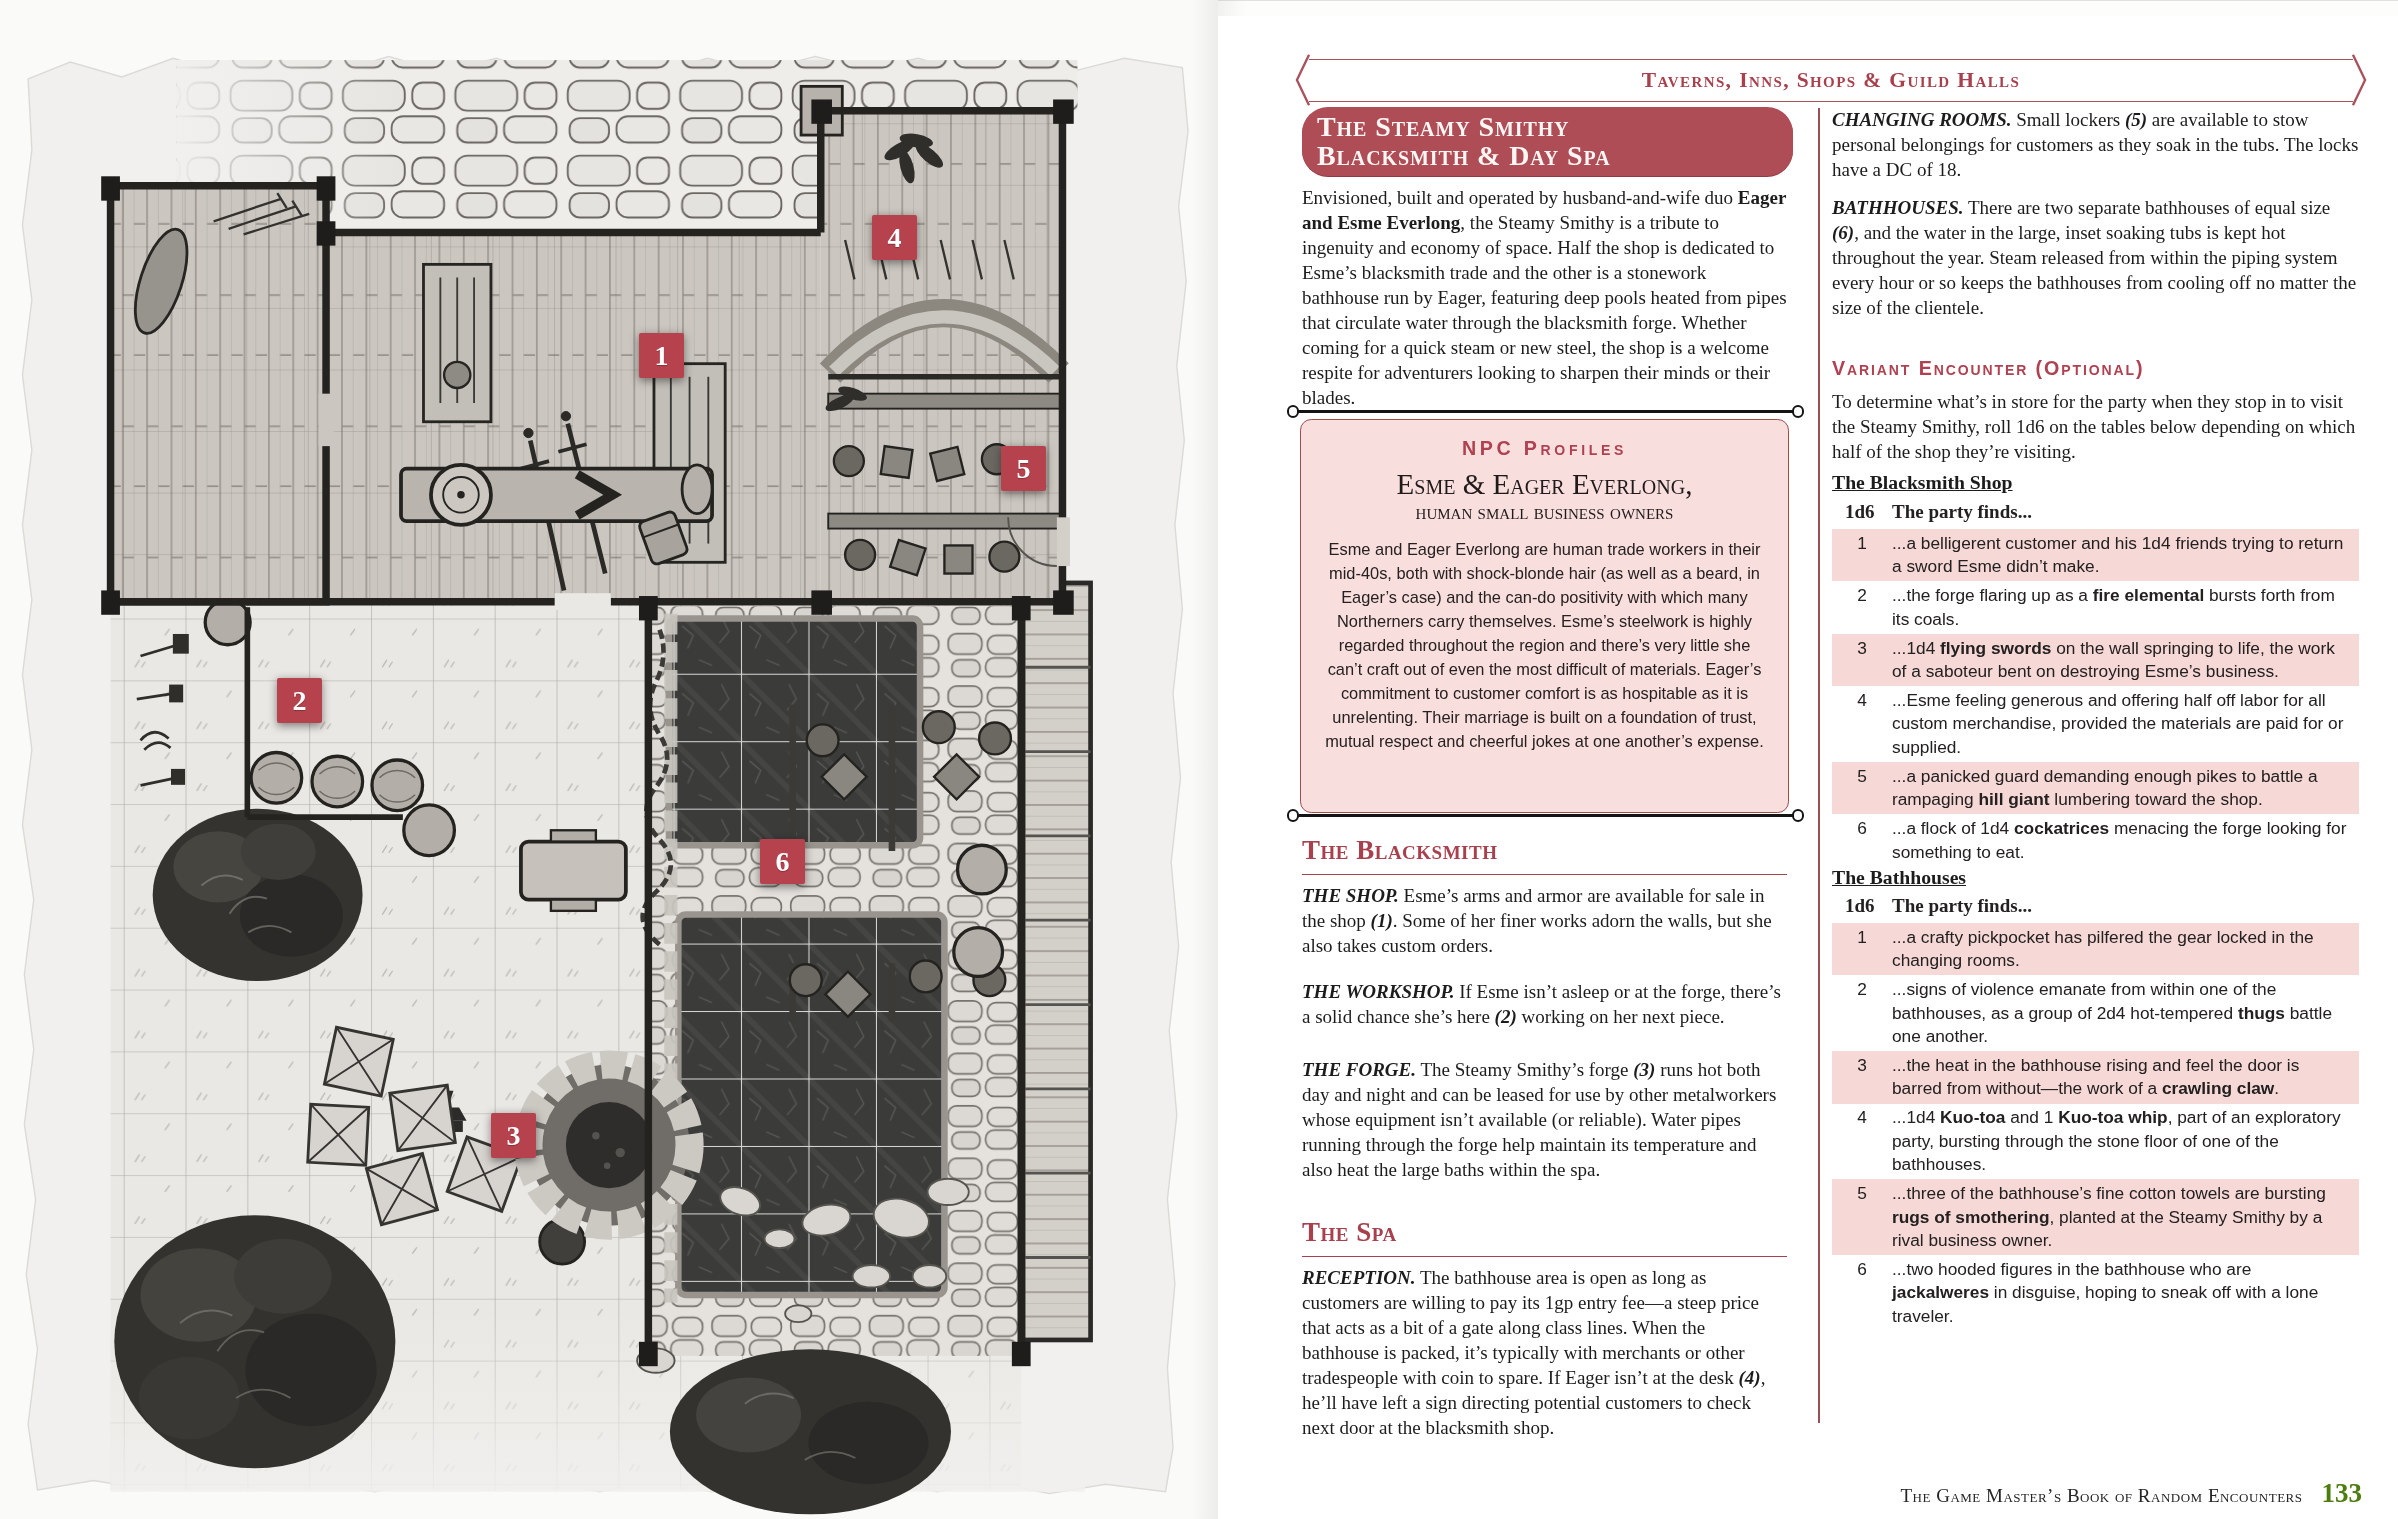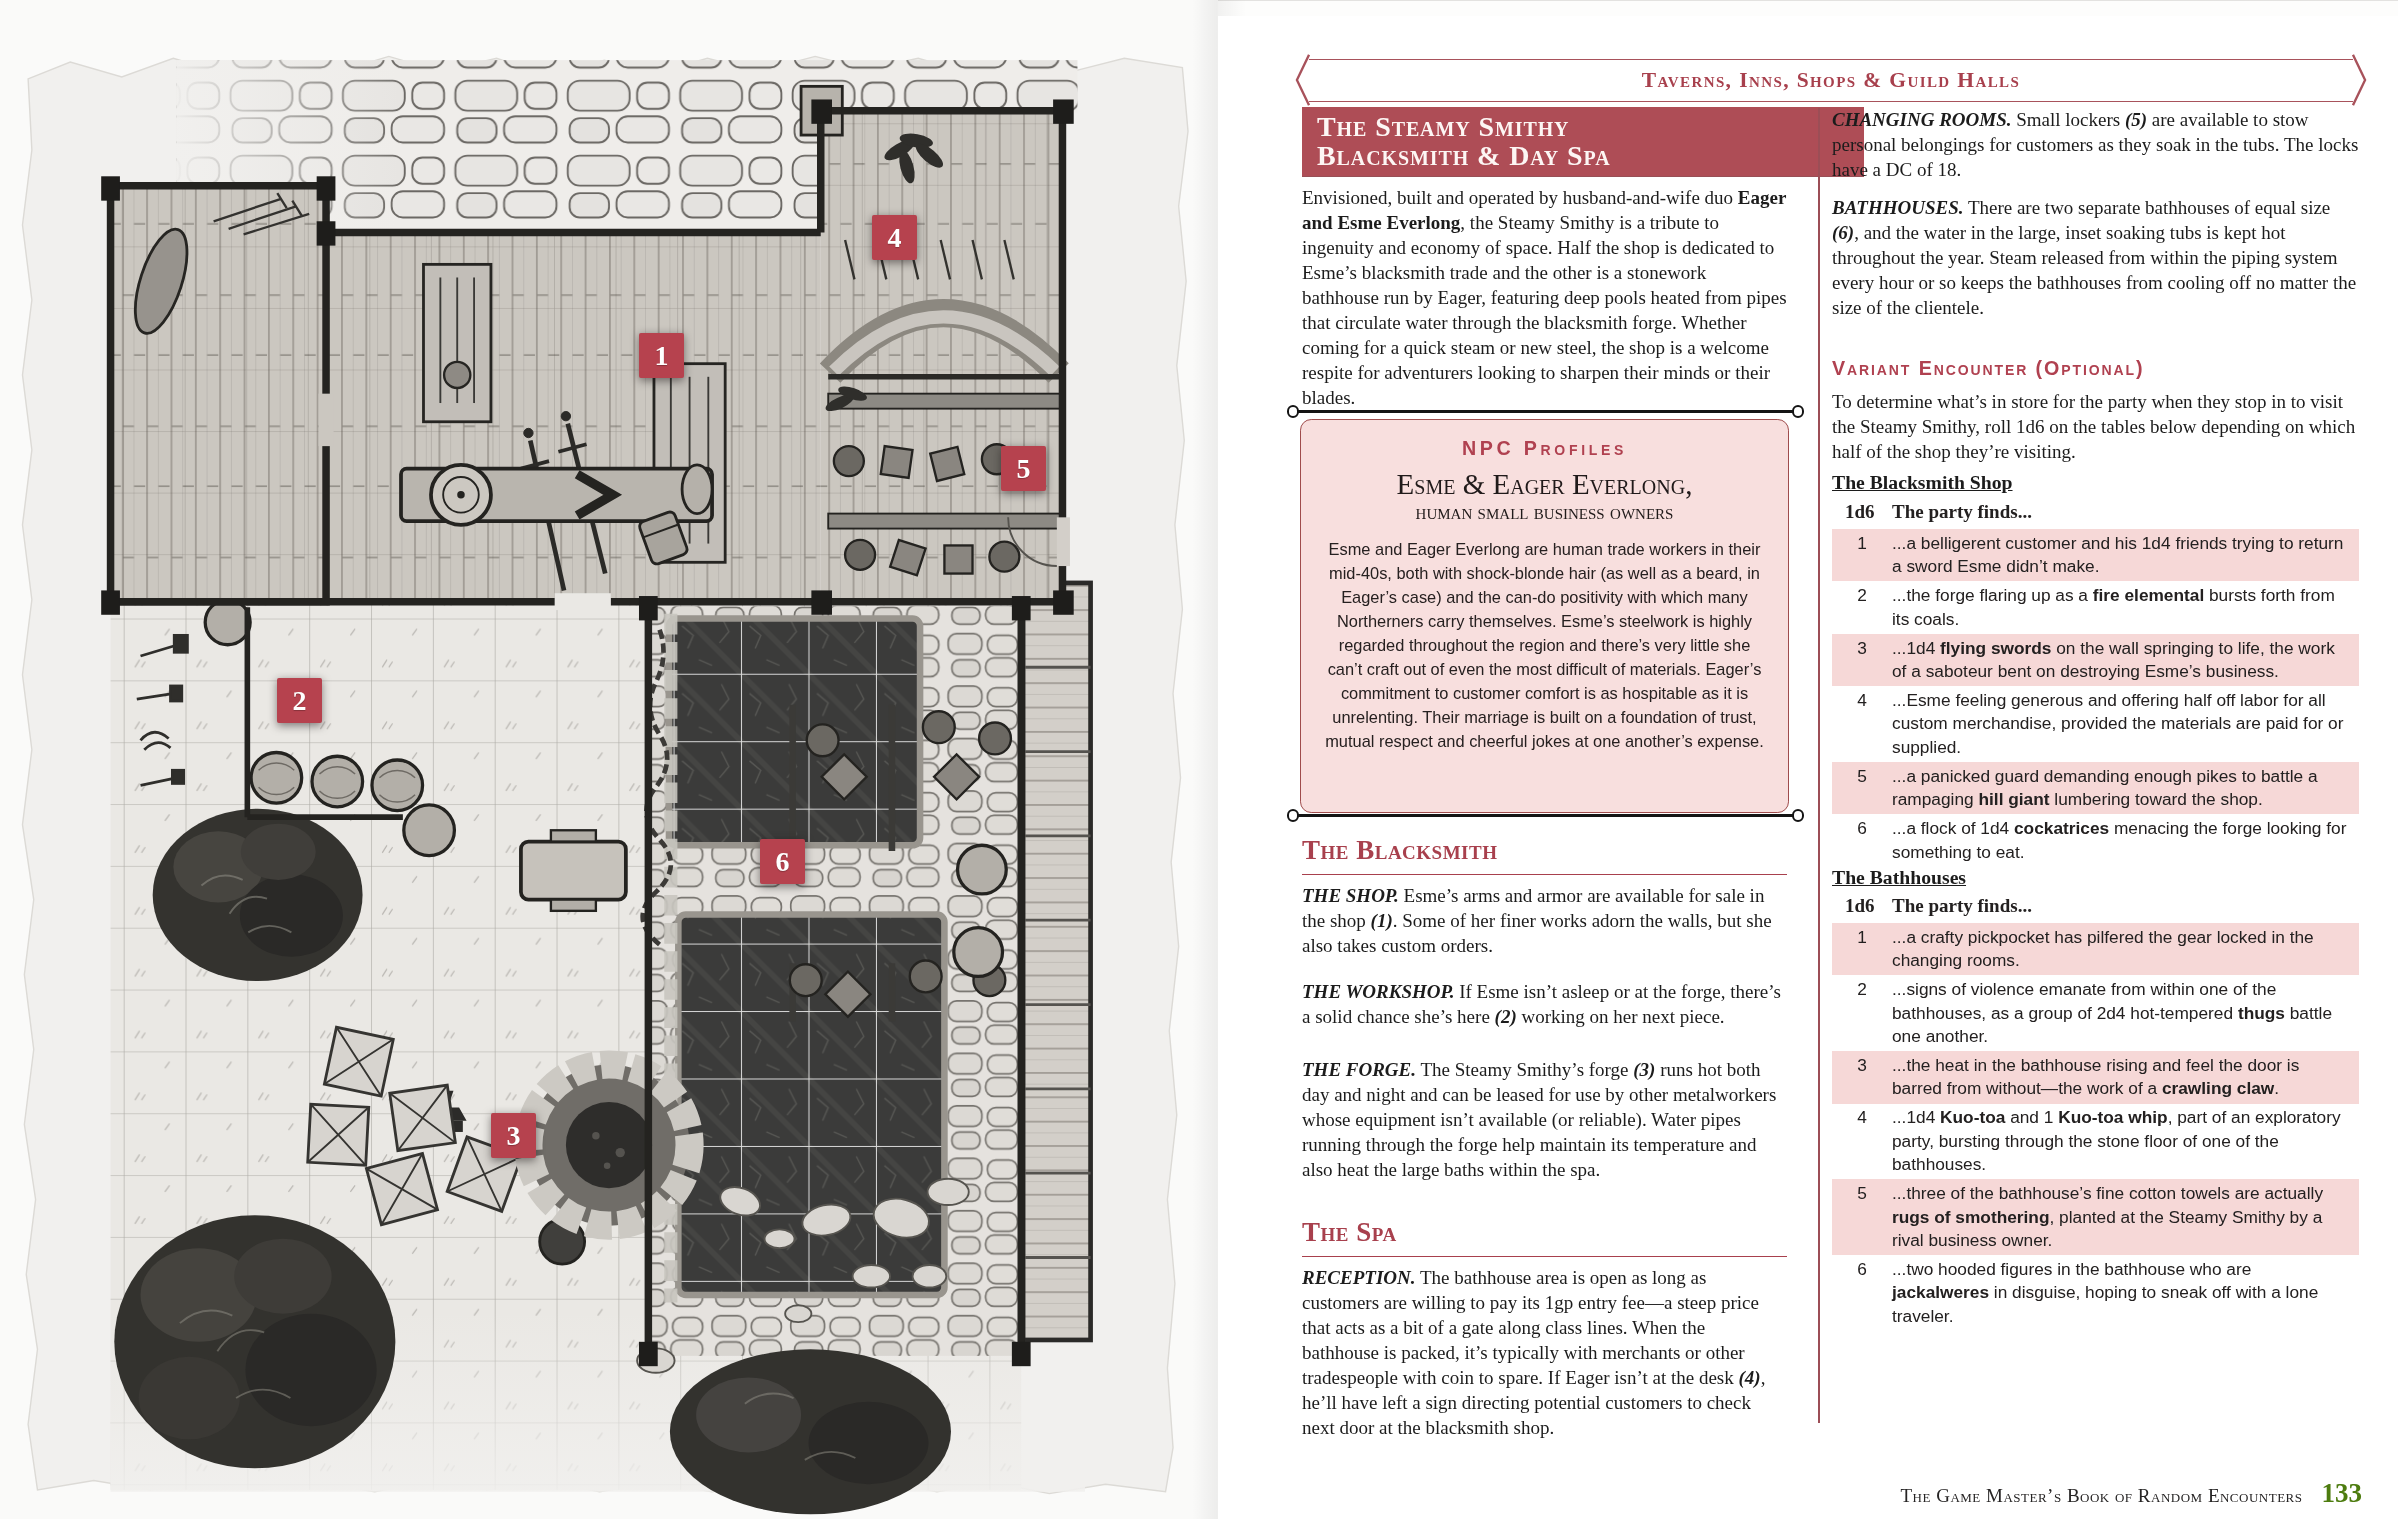--- a/index.html
+++ b/index.html
@@ -21,22 +21,22 @@
          font:bold 28px/1 "Liberation Serif", serif;box-shadow:0 2.8px 8.4px rgba(25,20,20,.5);
          text-shadow:0 0.9px 0.9px rgba(0,0,0,.25);}
   
   .text-page{position:absolute;left:1218px;top:16px;width:1181px;height:1520px;background:#fff;}
   .banner{position:absolute;left:90px;top:43px;width:1046px;height:43px;
           border-top:1.9px solid #a8525b;border-bottom:1.9px solid #a8525b;background:#fff;
           display:flex;align-items:center;justify-content:center;}
   .banner-text{font-variant:small-caps;font-size:21.5px;letter-spacing:1.4px;color:var(--accent);font-weight:bold;}
   .banner-cap{position:absolute;top:-6.6px;width:15px;height:54px;}
   .banner-cap.left{left:-13px;} .banner-cap.right{right:-13px;}
-  .title-bar{position:absolute;left:84px;top:91px;width:562px;background:var(--bar);
-             padding:4.7px 15px 6.6px 15px;box-shadow:0 0.9px 0 #8d3c44;}
+  .title-bar{position:absolute;left:84px;top:91px;width:491px;background:var(--bar);
+             padding:4.7px 15px 6.6px 15px;box-shadow:0 0.9px 0 #8d3c44;border-radius:26px;}
   .title-bar div{font-variant:small-caps;font-size:28px;line-height:29px;color:#fdf6f4;
                  letter-spacing:0.9px;font-weight:bold;}
   .col1{position:absolute;left:84px;width:485px;}
   .col2{position:absolute;left:614px;width:527px;}
   .body-par{font-size:19px;line-height:25px;text-align:left;}
   .body-par .lead{font-weight:bold;font-style:italic;}
   .body-par .b{font-weight:bold;} .body-par .i{font-style:italic;}
   .npc-rule{position:absolute;left:79px;width:497px;height:2.8px;background:#141414;}
   .npc-rule::before,.npc-rule::after{content:"";position:absolute;top:-4.7px;width:8.4px;height:8.4px;
       border:2.3px solid #141414;border-radius:50%;background:#fff;}
@@ -529,21 +529,21 @@
         <tr class="pink">
             <td class="num">3</td>
             <td><span>...the heat in the bathhouse rising and feel the door is barred from without—the work of a </span><span class="b">crawling claw</span><span>.</span></td>
           </tr>
         <tr>
             <td class="num">4</td>
             <td><span>...1d4 </span><span class="b">Kuo-toa</span><span> and 1 </span><span class="b">Kuo-toa whip</span><span>, part of an exploratory party, bursting through the stone floor of one of the bathhouses.</span></td>
           </tr>
         <tr class="pink">
             <td class="num">5</td>
-            <td><span>...three of the bathhouse’s fine cotton towels are actually </span><span class="b">rugs of smothering</span><span>, planted at the Steamy Smithy by a rival business owner.</span></td>
+            <td><span>...three of the bathhouse’s fine cotton towels are bursting </span><span class="b">rugs of smothering</span><span>, planted at the Steamy Smithy by a rival business owner.</span></td>
           </tr>
         <tr>
             <td class="num">6</td>
             <td><span>...two hooded figures in the bathhouse who are </span><span class="b">jackalweres</span><span> in disguise, hoping to sneak off with a lone traveler.</span></td>
           </tr>
       </tbody>
     </table>
 
     <div class="footer">
       <span class="footer-book">The Game Master’s Book of Random Encounters</span>

